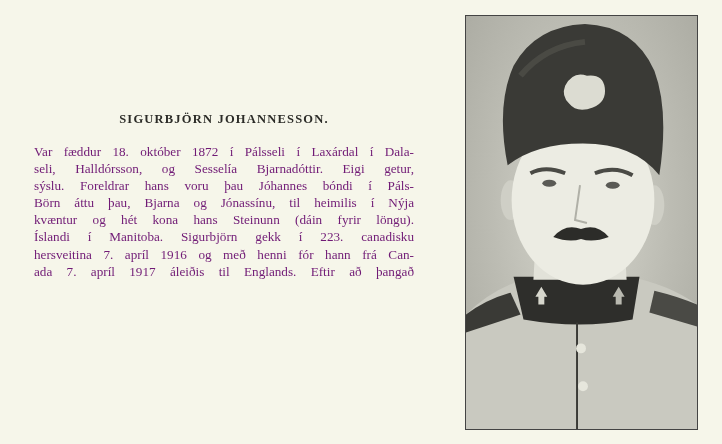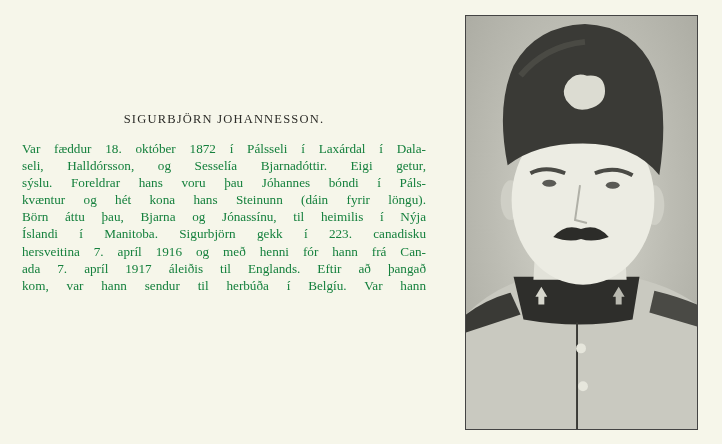--- a/index.html
+++ b/index.html
@@ -8,32 +8,32 @@
     background: #f6f6ea;
     position: relative;
     font-family: "Liberation Serif", "DejaVu Serif", serif;
     color: #3a3a36;
   }
   .text-block {
     position: absolute; left: 18px; top: 112px; width: 412px;
   }
   .title {
     text-align: center;
-    font-weight: normal;
+    font-weight: bold;
     font-size: 12.5px;
     letter-spacing: 1.2px;
     margin: 0 0 13px 0;
     color: #2c2c28;
   }
   .para {
     font-size: 13.2px;
     line-height: 17.1px;
     text-align: justify;
-    margin: 4px;
-    color: #15803d;
+    margin: 16px;
+    color: #701a75;
     font-family: Liberation Serif, serif;
   }
   .line { display: block; text-align: justify; text-align-last: justify; white-space: nowrap; }
   .line.last { text-align-last: left; }
   .photo-frame {
     position: absolute; left: 465px; top: 15px; width: 233px; height: 415px;
     border: 1.5px solid #444;
     box-sizing: border-box;
     background: radial-gradient(ellipse at 50% 45%, #d8d8cf 0%, #bcbcb3 55%, #a9a9a0 100%);
     overflow: hidden;
@@ -42,26 +42,25 @@
 </style>
 </head>
 <body>
 
 <div class="text-block">
   <h2 class="title">SIGURBJÖRN JOHANNESSON.</h2>
   <p class="para">
     <span class="line">Var fæddur 18. október 1872 í Pálsseli í Laxárdal í Dala-</span>
     <span class="line">seli, Halldórsson, og Sesselía Bjarnadóttir.  Eigi getur,</span>
     <span class="line">sýslu.  Foreldrar hans voru þau Jóhannes bóndi í Páls-</span>
+    <span class="line">Börn áttu þau, Bjarna og Jónassínu, til heimilis í Nýja</span>
     <span class="line">kvæntur og hét kona hans Steinunn (dáin fyrir löngu).</span>
-    <span class="line">Börn áttu þau, Bjarna og Jónassínu, til heimilis í Nýja</span>
     <span class="line">Íslandi í Manitoba.  Sigurbjörn gekk í 223. canadisku</span>
     <span class="line">hersveitina 7. apríl 1916 og með henni fór hann frá Can-</span>
     <span class="line">ada 7. apríl 1917 áleiðis til Englands.  Eftir að þangað</span>
-    <span class="line">kom, var hann sendur til herbúða í Belgíu.  Var hann</span>
   </p>
 </div>
 
 <div class="photo-frame">
   <svg viewBox="0 0 233 415" preserveAspectRatio="none">
 
     <path d="M0 300 Q30 270 70 262 L165 262 Q205 270 233 290 L233 415 L0 415 Z" fill="#c9c9c0"></path>
     <path d="M0 300 Q20 285 45 278 L55 300 L0 318 Z" fill="#3a3a36"></path>
     <path d="M233 290 Q215 282 190 276 L185 298 L233 312 Z" fill="#4a4a45"></path>
 

